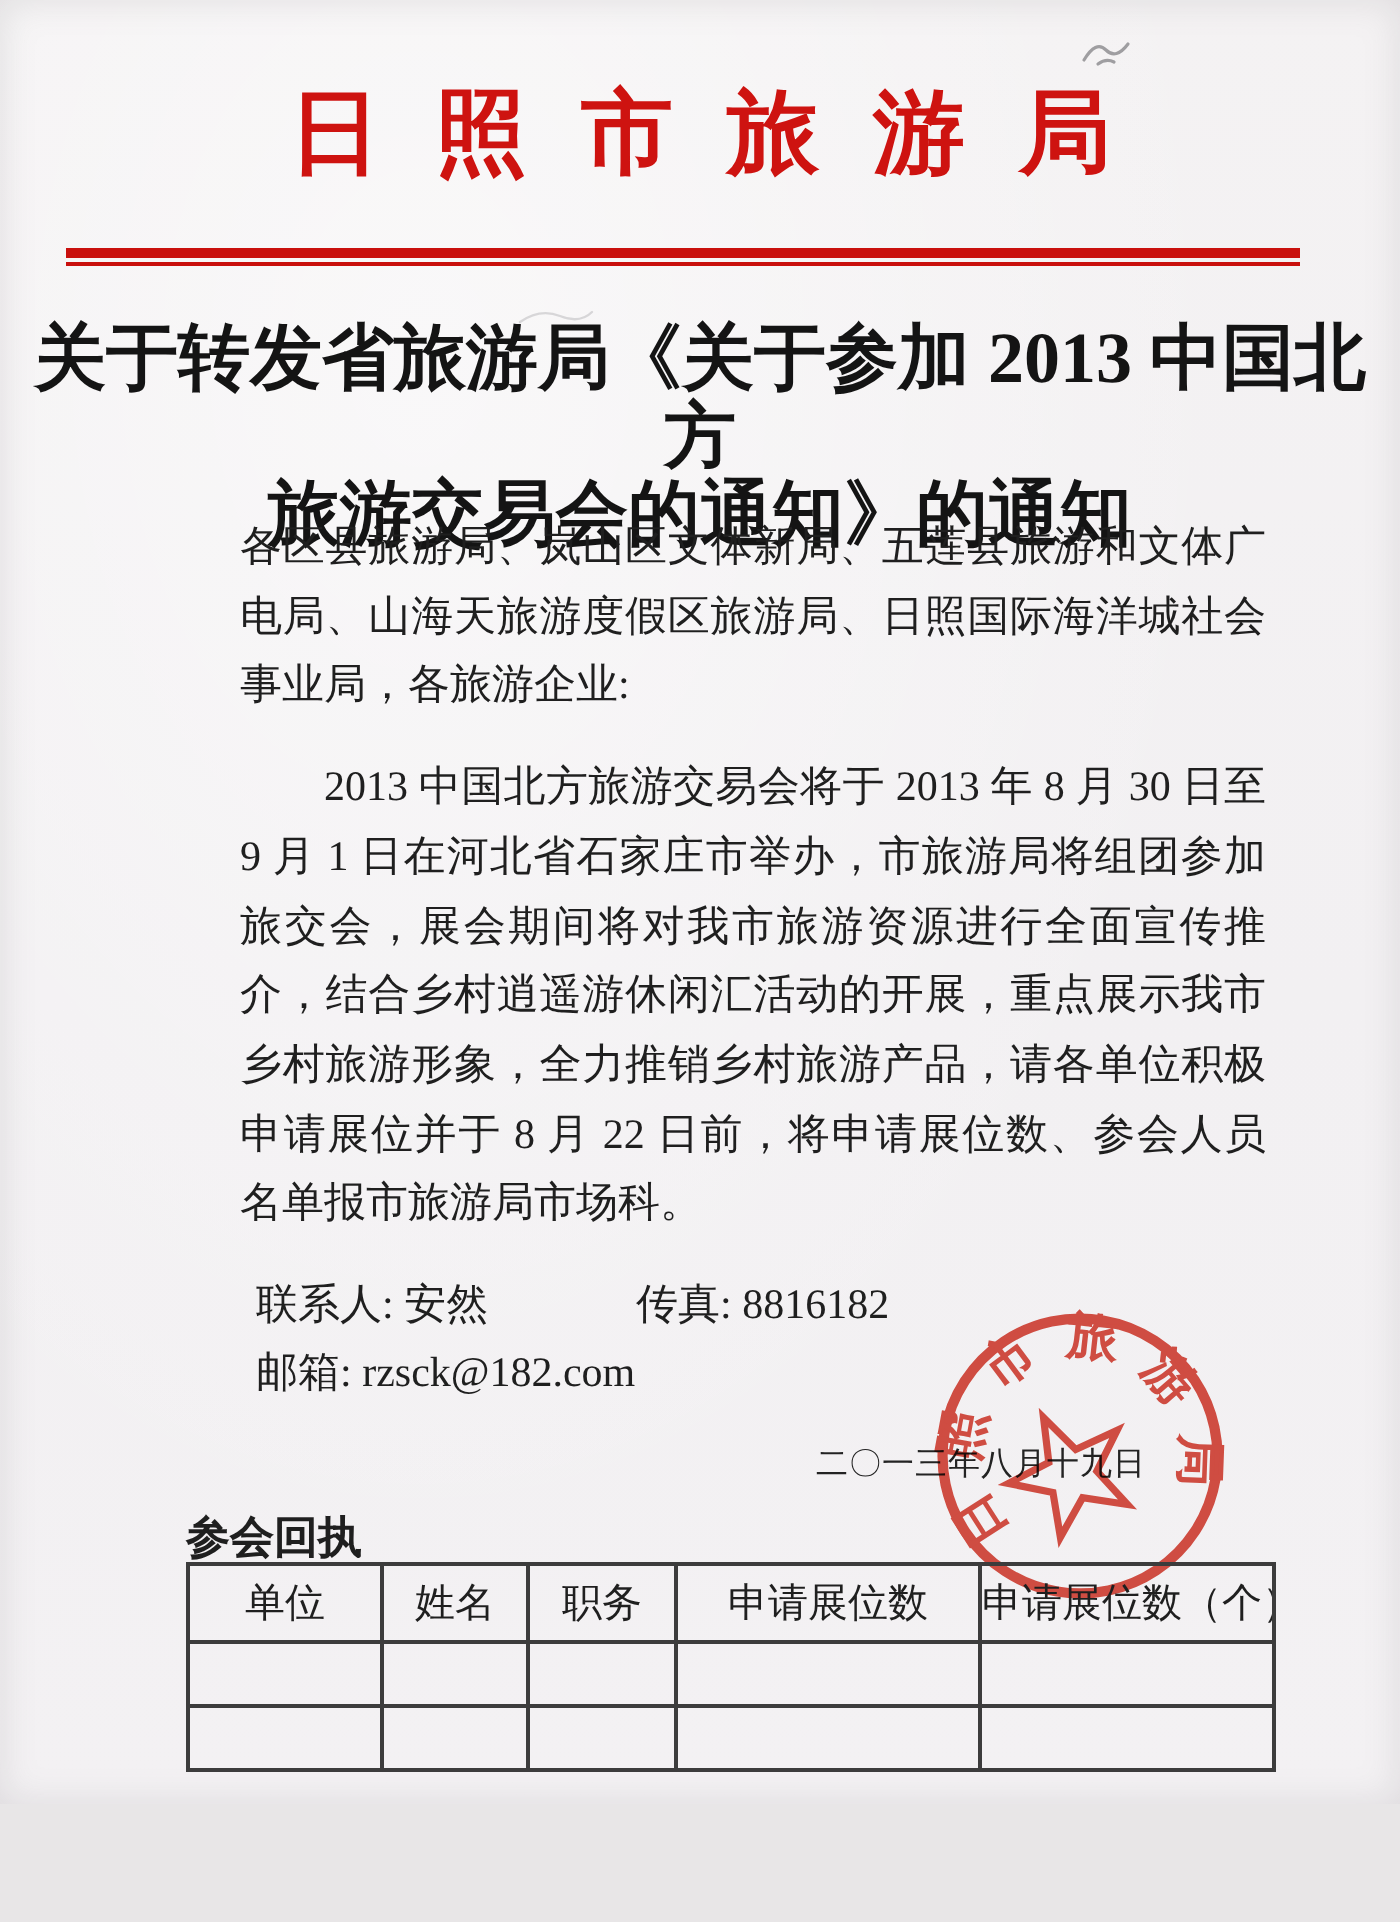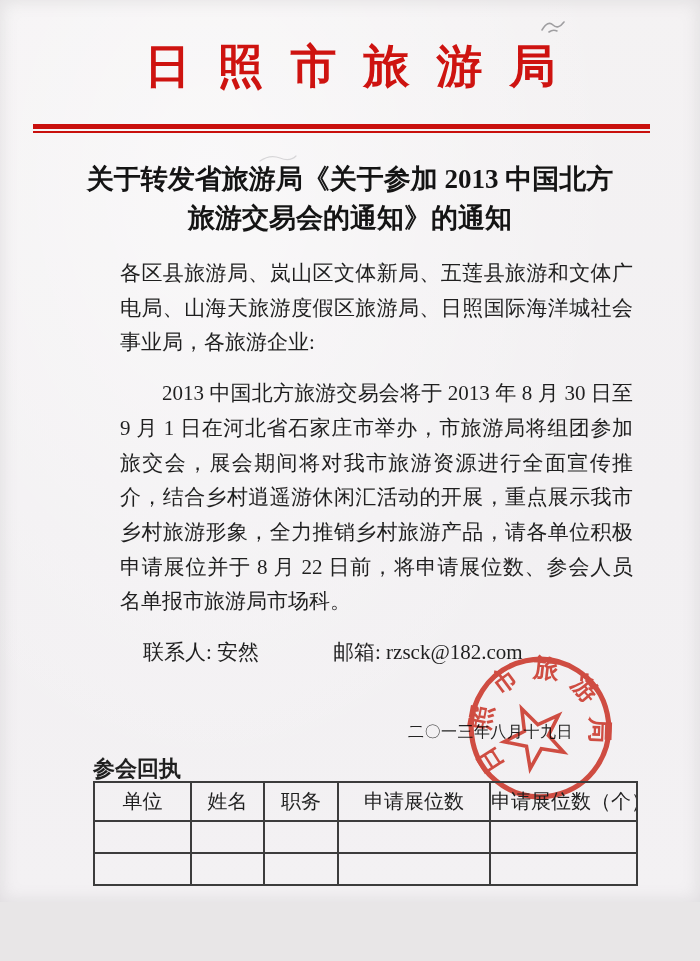--- a/index.html
+++ b/index.html
@@ -18,31 +18,31 @@
     text-align:center; font-size:46px; font-weight:bold; color:#ce1310;
     letter-spacing:27px; text-indent:27px; white-space:nowrap;
   }
   .rule-top { position:absolute; top:124px; left:33px; width:617px; }
   .rule-top .thick { height:5px; background:#c9100d; }
   .rule-top .gap   { height:2px; }
   .rule-top .thin  { height:2px; background:#c9100d; }
   
   .doc-title {
     position:absolute; top:160px; left:0; width:100%;
-    text-align:center; font-weight:bold; font-size:27px; line-height:39px; color:#141414;
+    text-align:center; font-weight:bold; font-size:36px; line-height:39px; color:#141414;
   }
   
   .body-block {
     position:absolute; top:240px; left:104px; width:545px;
     font-size:21px; line-height:34.7px; text-align:justify;
   }
   .body-block p { margin:16px; }
   .body-block p.indent { text-indent:42px; }
   .contact-grid {
-    margin-left:39px; display:grid; grid-template-columns:190px auto;
+    margin-left:24px; display:grid; grid-template-columns:190px auto;
     line-height:34.3px; text-align:left;
   }
   
   .doc-date {
     position:absolute; top:722px; left:408px;
     font-size:16px; letter-spacing:0.5px; white-space:nowrap; color:#232323;
   }
   
   .seal {
     position:absolute; left:460px; top:648px; width:160px; height:160px;
@@ -87,20 +87,21 @@
   <div class="doc-title">
     <div>关于转发省旅游局《关于参加 2013 中国北方</div>
     <div>旅游交易会的通知》的通知</div>
   </div>
 
   <div class="body-block">
     <p>各区县旅游局、岚山区文体新局、五莲县旅游和文体广电局、山海天旅游度假区旅游局、日照国际海洋城社会事业局，各旅游企业:</p>
     <p class="indent">2013 中国北方旅游交易会将于 2013 年 8 月 30 日至 9 月 1 日在河北省石家庄市举办，市旅游局将组团参加旅交会，展会期间将对我市旅游资源进行全面宣传推介，结合乡村逍遥游休闲汇活动的开展，重点展示我市乡村旅游形象，全力推销乡村旅游产品，请各单位积极申请展位并于 8 月 22 日前，将申请展位数、参会人员名单报市旅游局市场科。</p>
     <div class="contact-grid">
       <span>联系人: 安然</span>
+      <span>传真: 8816182</span>
       <span>邮箱: rzsck@182.com</span>
     </div>
   </div>
 
   <div class="doc-date">二〇一三年八月十九日</div>
 
   <svg class="seal" viewBox="0 0 156 156" xmlns="http://www.w3.org/2000/svg">
     <g transform="rotate(-6 78 78)">
       <circle cx="78" cy="78" r="67" fill="none" stroke="#d5392b" stroke-width="5"></circle>
       <polygon points="72,55 79.3,75.9 101.5,76.4 83.9,89.9 90.2,111.1 72,98.5 53.8,111.1 60.1,89.9 42.5,76.4 64.7,75.9" fill="none" stroke="#d5392b" stroke-width="3.5" stroke-linejoin="miter" transform="rotate(-14 72 86)"></polygon>

